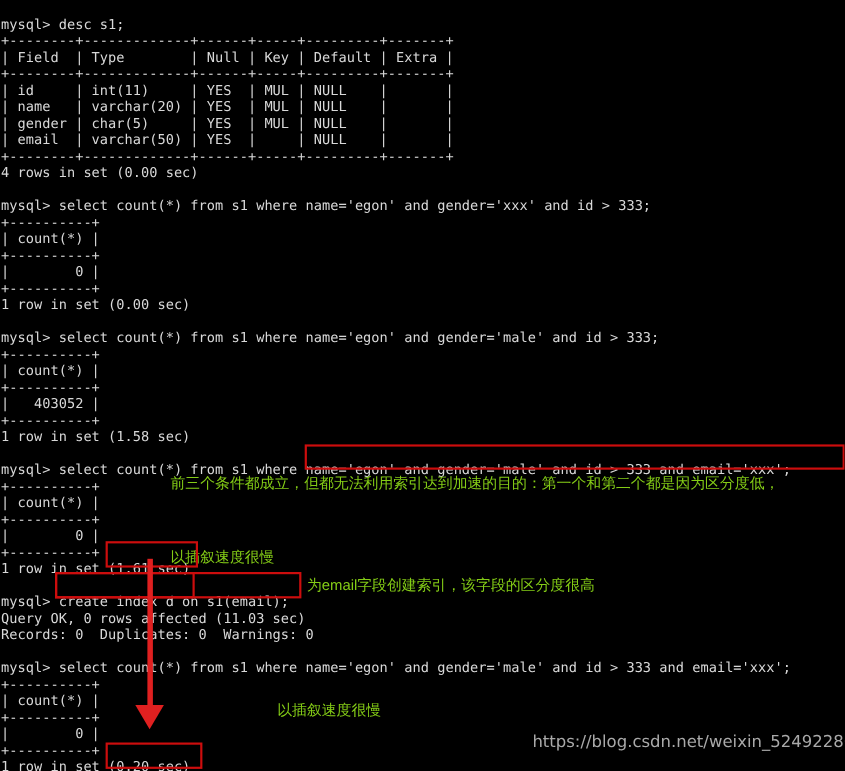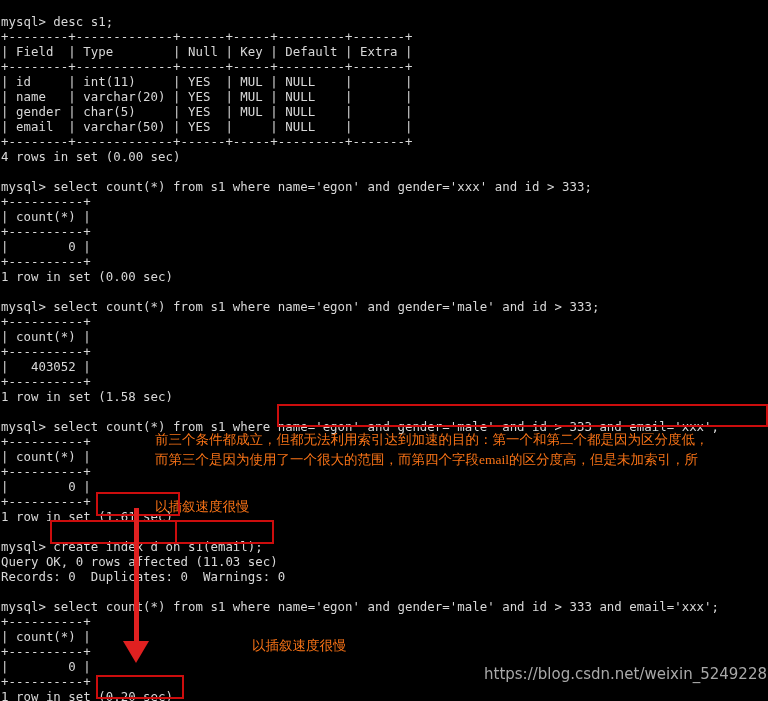--- a/index.html
+++ b/index.html
@@ -34,22 +34,22 @@
 
   
   .anno-box {
     position: absolute;
     border: 2px solid #cc0d0d;
     box-sizing: border-box;
     background: transparent;
   }
   .anno-text {
     position: absolute;
-    color: #f97316;
-    font-family: Liberation Serif, serif;
+    color: #84cc16;
+    font-family: Liberation Sans, sans-serif;
     font-size: 13.5px;
     line-height: 19.5px;
     white-space: pre;
     font-weight: 400;
   }
   .arrow-shaft {
     position: absolute;
     background: #e02020;
   }
   .arrow-head {
@@ -116,28 +116,28 @@
 +----------+
 | count(*) |
 +----------+
 |        0 |
 +----------+
 1 row in set (0.20 sec)</pre>
 
   <div class="anno-box" style="left:277px; top:404px; width:491px; height:23px;"></div>
 
   <div class="anno-text" style="left:155px; top:430px;">前三个条件都成立，但都无法利用索引达到加速的目的：第一个和第二个都是因为区分度低，</div>
-  <div class="anno-text" style="left:155px; top:450px;">而第三个是因为使用了一个很大的范围，而第四个字段email的区分度高，但是未加索引，所</div>
   <div class="anno-text" style="left:155px; top:470px;margin-top:27px;">以插叙速度很慢</div>
 
   <div class="anno-box" style="left:96px; top:492px; width:84px; height:24px;"></div>
 
   <div class="anno-box" style="left:50px; top:520px; width:127px; height:24px;"></div>
   <div class="anno-box" style="left:50px; top:520px; width:224px; height:24px;"></div>
 
+  <div class="anno-text" style="left:279px; top:522px;">为email字段创建索引，该字段的区分度很高</div>
 
   <div class="arrow-shaft" style="left:134px; top:508px; width:5px; height:137px;"></div>
   <div class="arrow-head" style="left:123px; top:641px;"></div>
 
   <div class="anno-text" style="left:252px; top:636px;">以插叙速度很慢</div>
 
   <div class="anno-box" style="left:96px; top:675px; width:88px; height:24px;"></div>
 
   <div class="watermark" style="left:484px; top:665px;">https://blog.csdn.net/weixin_52492280</div>
 

